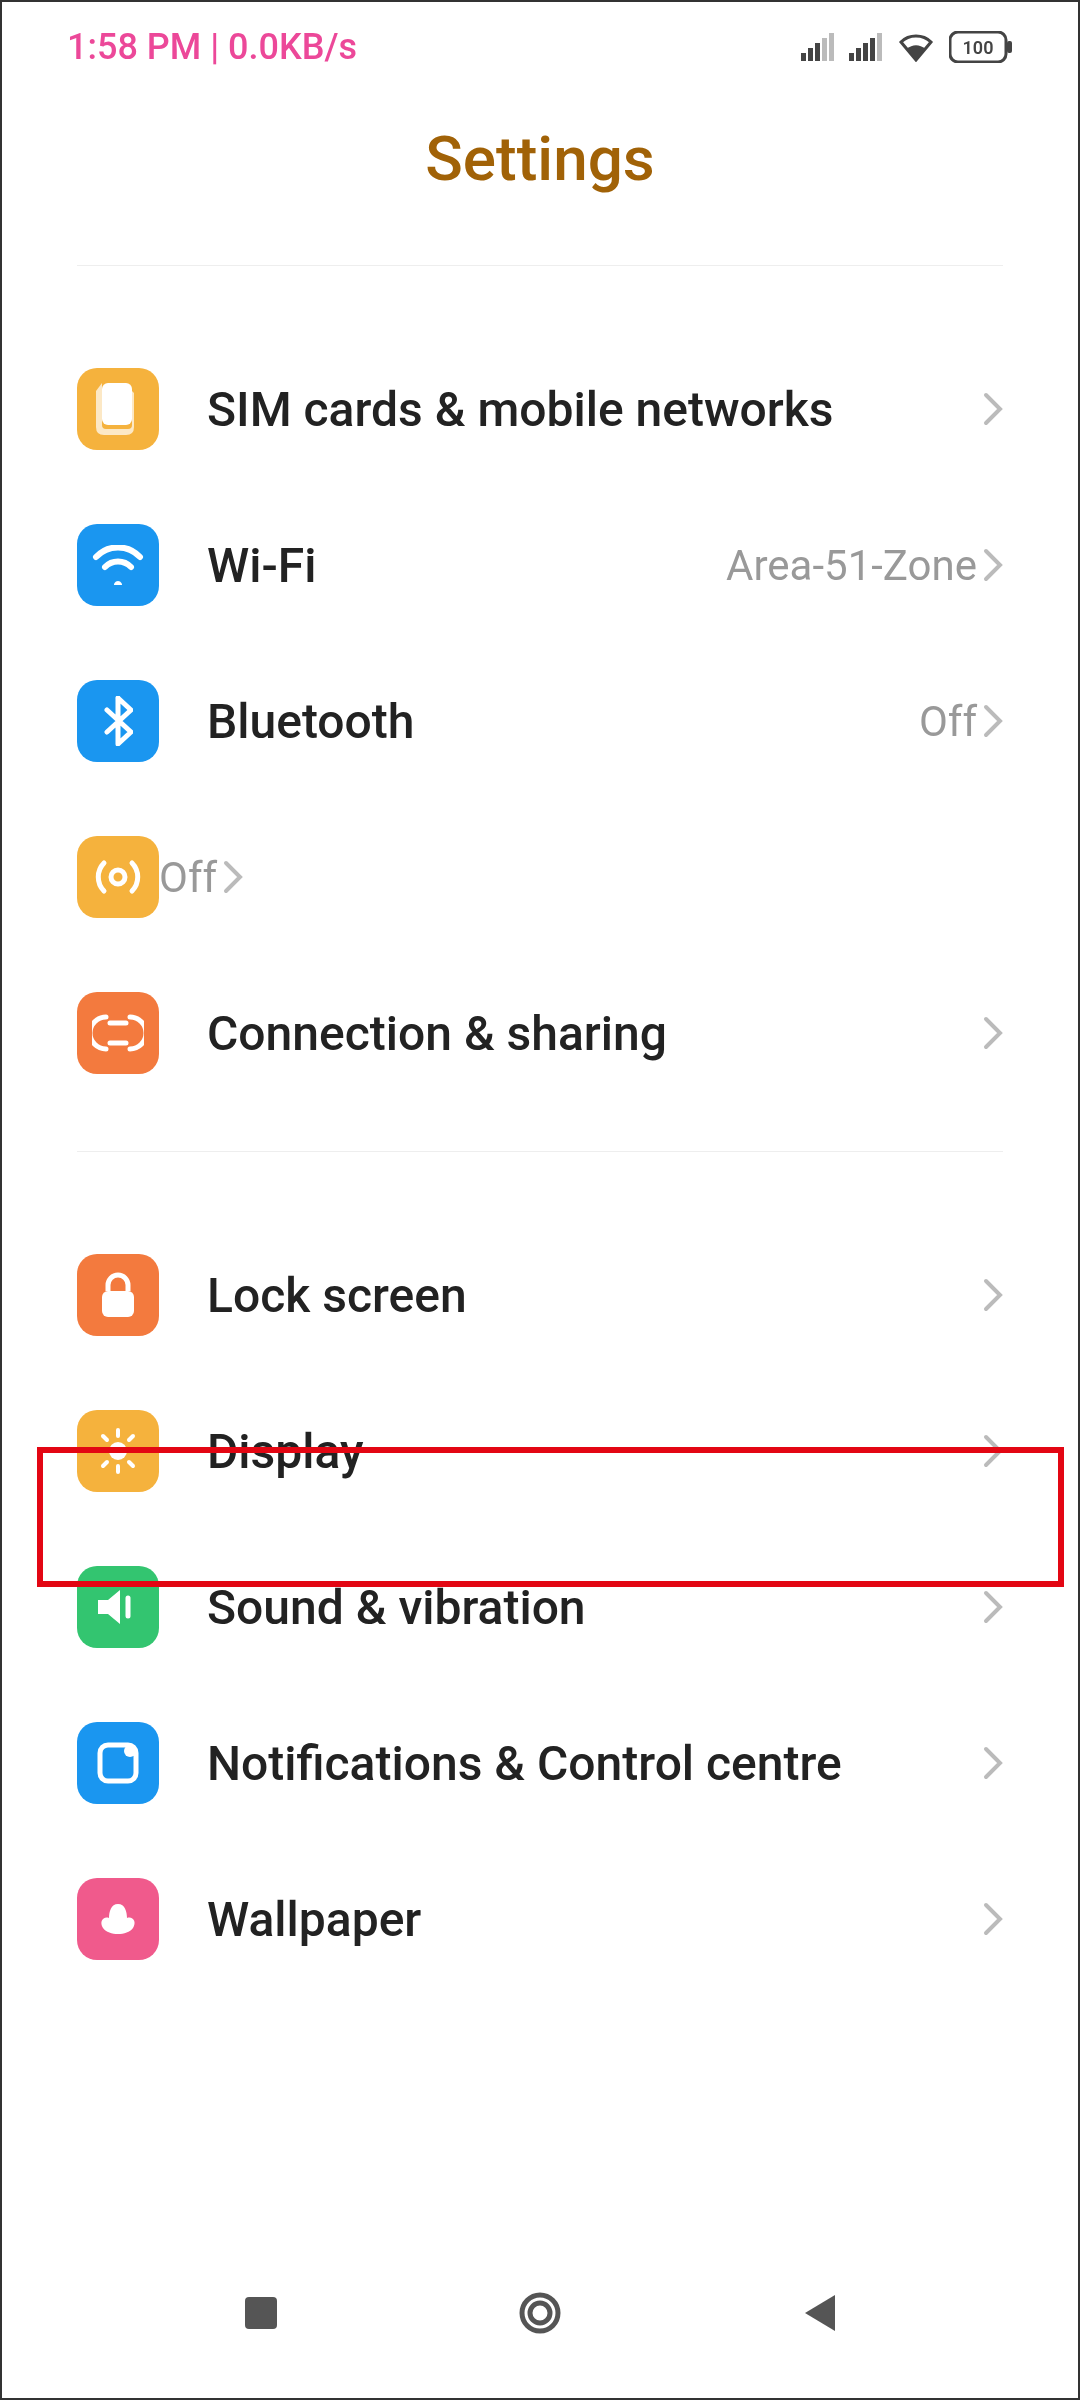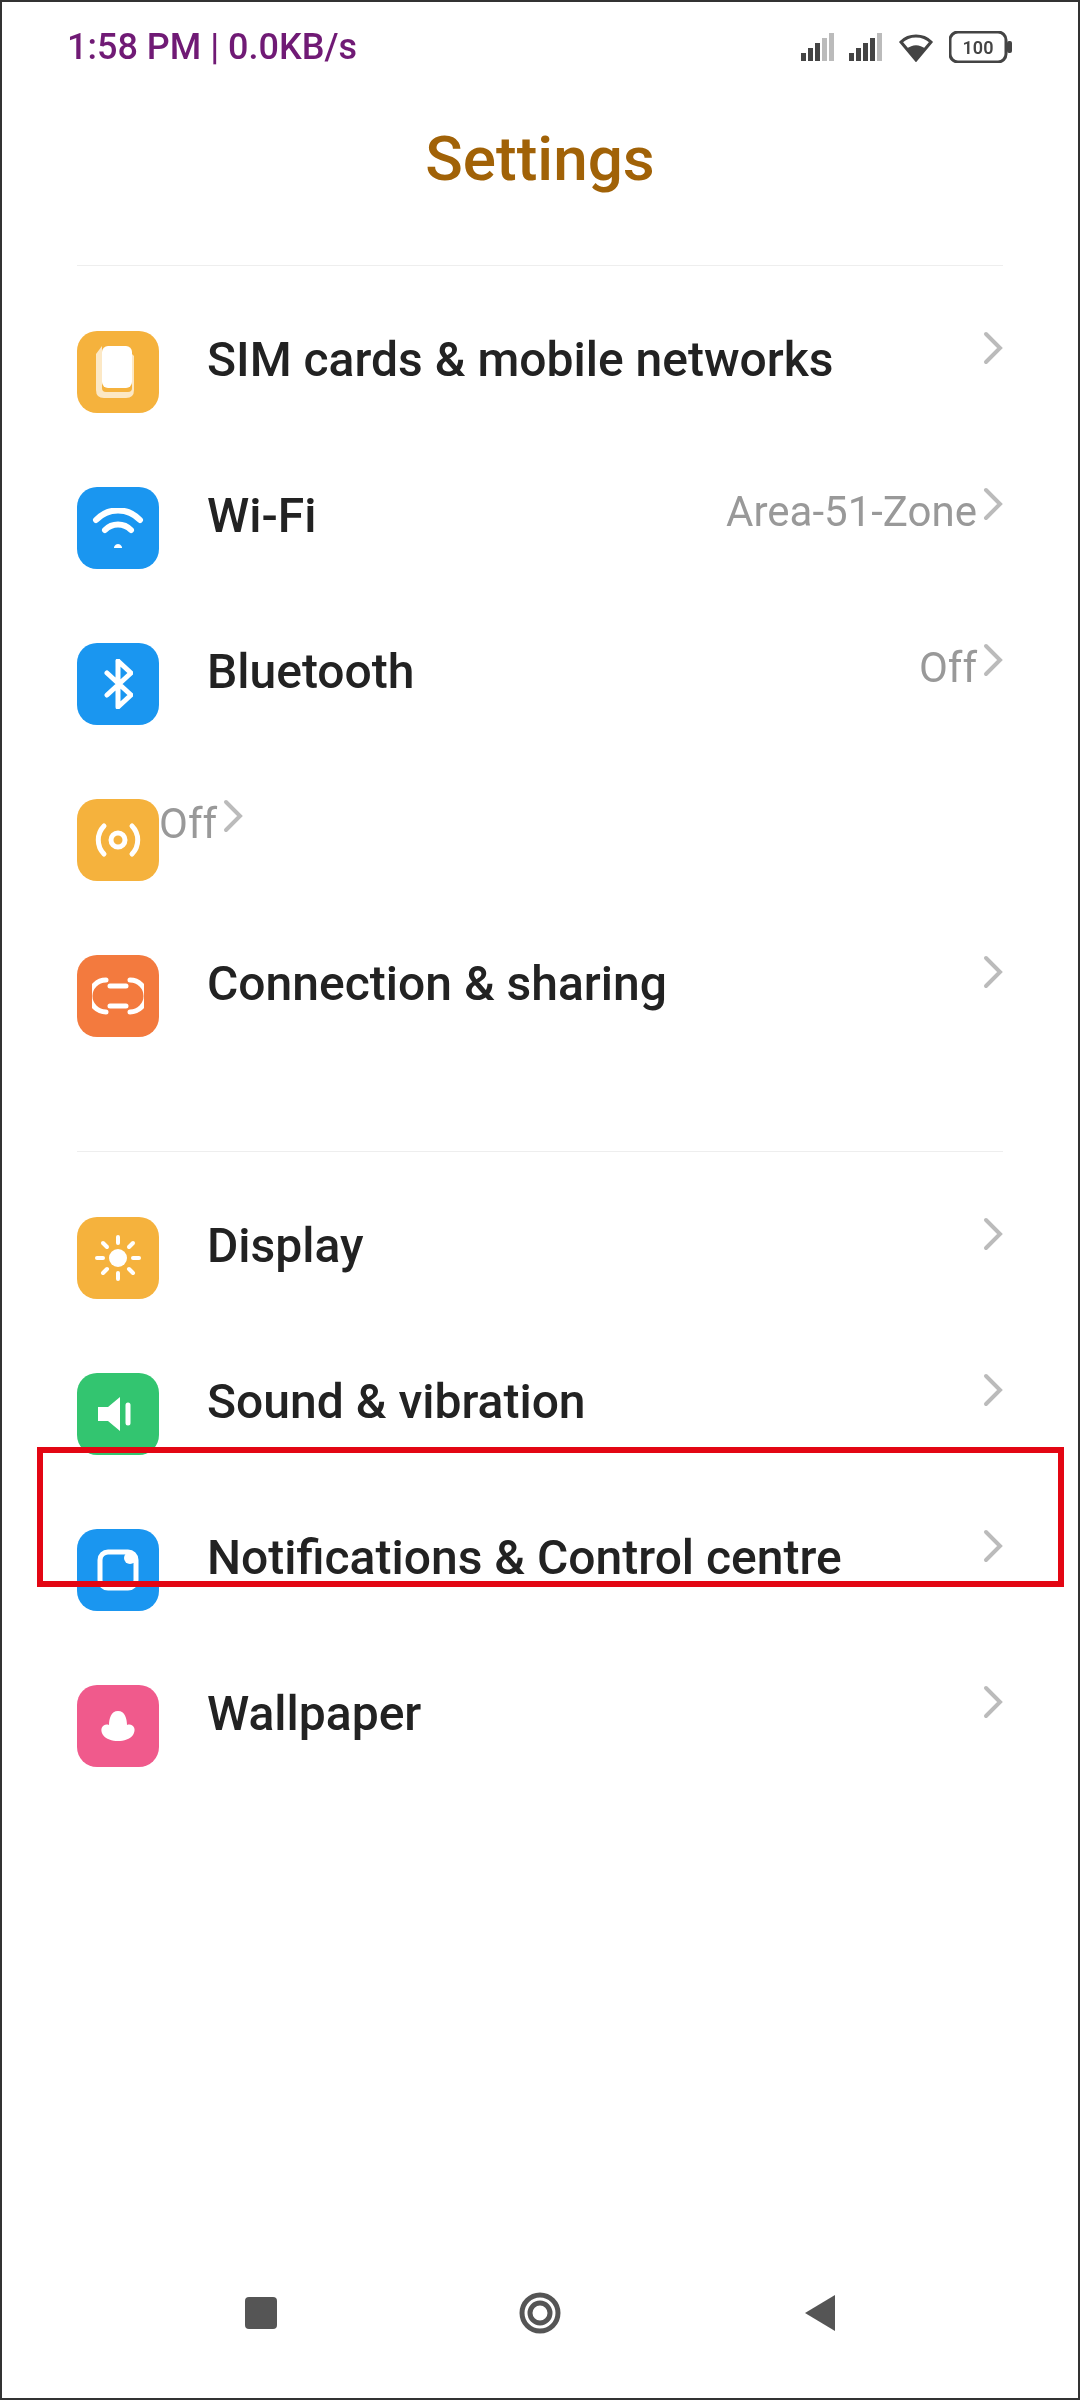--- a/index.html
+++ b/index.html
@@ -20,21 +20,21 @@
       height: 90px;
       display: flex;
       justify-content: space-between;
       align-items: center;
       padding: 0 65px;
       color: #000;
     }
     .status-left {
       font-size: 36px;
       font-weight: 500;
-      color: #701a75;
+      color: #ec4899;
     }
     .status-right {
       display: flex;
       align-items: center;
       gap: 14px;
       justify-content: center;
     }
     .signal-icon svg, .wifi-status-icon svg, .battery-status-icon svg {
       display: block;
     }
@@ -54,21 +54,21 @@
     }
     .section {
       border-top: 1px solid #eee;
       padding: 65px 0 40px;
     }
     .section:first-child {
       border-top: 1px solid #eee;
     }
     .row {
       display: flex;
-      align-items: flex-start;
+      align-items: center;
       height: 156px;
       position: relative;
     }
     .row .icon-box {
       width: 82px;
       height: 82px;
       border-radius: 20px;
       display: flex;
       align-items: center;
       justify-content: center;
@@ -248,20 +248,32 @@
       <div class="label">Connection &amp; sharing</div>
       <span class="chevron"><svg width="20" height="34" viewBox="0 0 20 34">
             <path d="M3 3 L17 17 L3 31" stroke="#bbb" stroke-width="4" fill="none" stroke-linecap="round"></path>
           </svg></span>
     </div>
 
   </div>
 
   <div class="section">
 
+    <div class="row">
+      <div class="icon-box ic-lock">
+        <svg width="40" height="48" viewBox="0 0 40 48">
+            <rect x="4" y="20" width="32" height="26" rx="6" fill="#fff"></rect>
+            <path d="M10 20 v-6 a10 10 0 0 1 20 0 v6" stroke="#fff" stroke-width="5" fill="none"></path>
+          </svg>
+      </div>
+      <div class="label">Lock screen</div>
+      <span class="chevron"><svg width="20" height="34" viewBox="0 0 20 34">
+            <path d="M3 3 L17 17 L3 31" stroke="#bbb" stroke-width="4" fill="none" stroke-linecap="round"></path>
+          </svg></span>
+    </div>
 
     <div class="row">
       <div class="icon-box ic-display">
         <svg width="50" height="50" viewBox="0 0 50 50">
             <circle cx="25" cy="25" r="9" fill="#fff"></circle>
             <g stroke="#fff" stroke-width="4" stroke-linecap="round">
               <line x1="25" y1="4" x2="25" y2="10"></line>
               <line x1="25" y1="40" x2="25" y2="46"></line>
               <line x1="4" y1="25" x2="10" y2="25"></line>
               <line x1="40" y1="25" x2="46" y2="25"></line>

